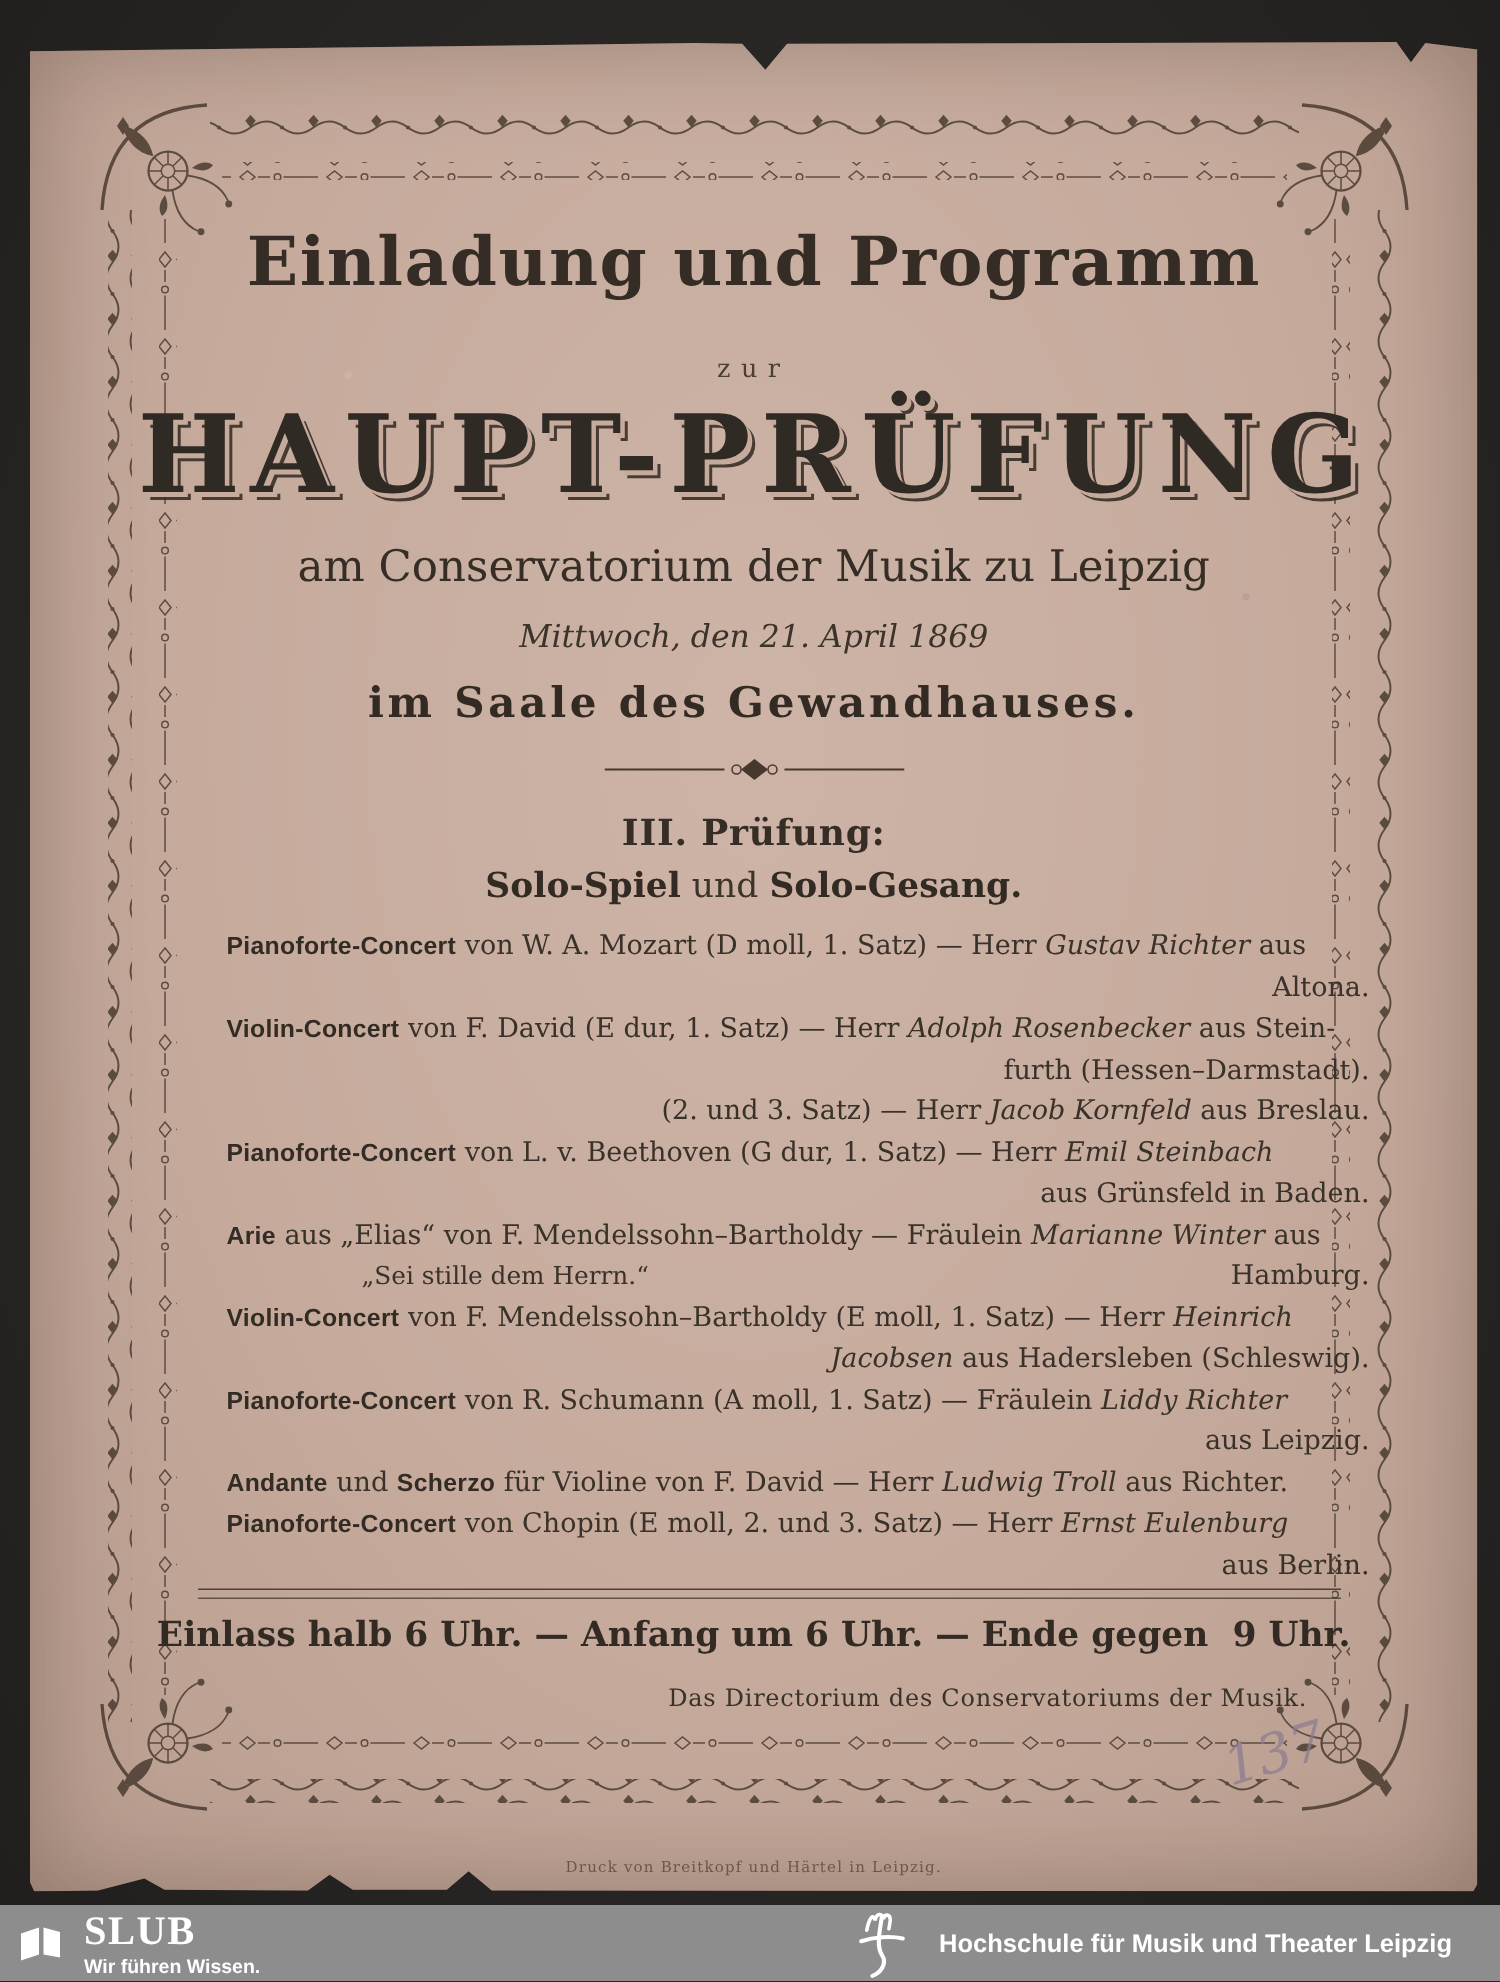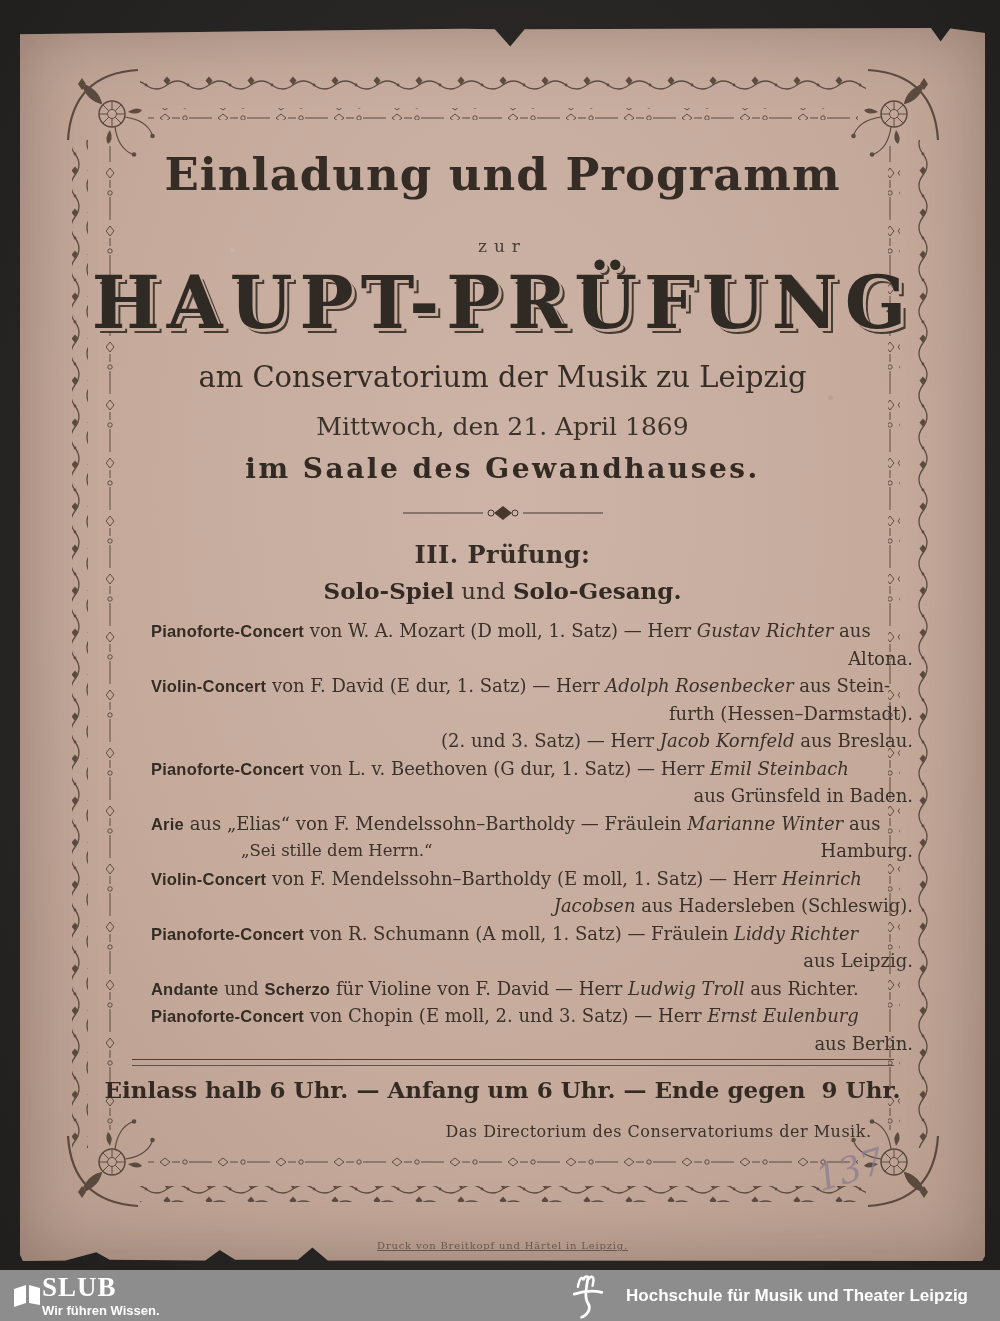--- a/index.html
+++ b/index.html
@@ -22,45 +22,45 @@
       9.3% 99.9%,7.9% 99.3%,4.7% 99.95%,.3% 100%,0% 99.5%);}
   .vignette{position:absolute;inset:0;box-shadow:inset 0 0 70px rgba(80,58,44,.38);pointer-events:none;}
   .frame{position:absolute;left:0;top:0;}
   .abs{position:absolute;left:0;width:100%;text-align:center;}
   .t-einladung{top:120px;font-size:45px;font-weight:700;letter-spacing:1px;color:#352d25;
     font-family:"DejaVu Serif",serif;}
   .t-zur{top:208px;font-size:17px;letter-spacing:7px;color:var(--ink-soft);}
   .t-main{top:232px;margin:0;font-size:72px;font-weight:700;letter-spacing:7px;color:#2f2a24;
     text-shadow:3px 3px 0 var(--paper), 5px 5px 0 rgba(47,40,32,.85);}
   .t-conserv{top:332px;font-size:29px;color:#362e26;}
-  .t-date{top:384px;font-size:25px;color:#3c342b;}
+  .t-date{top:384px;font-size:21px;color:#3c342b;font-style:italic;}
   .t-venue{top:424px;font-size:28px;font-weight:700;letter-spacing:2.5px;color:#332b23;}
   .divider{position:absolute;left:50%;top:476px;transform:translateX(-50%);}
   .t-sec{top:512px;font-size:24px;font-weight:700;letter-spacing:.5px;color:#362e26;}
   .t-subsec{top:549px;font-size:23px;color:#3c342b;}
   .t-subsec .b{font-weight:700;color:#332b23;}
   .program{position:absolute;left:112px;top:589px;width:762px;font-size:18px;color:var(--ink);margin-left:19px;}
   .pline{height:27.5px;line-height:27.5px;white-space:nowrap;}
   .pline.right{text-align:right;}
   .pline.split{display:flex;justify-content:space-between;padding-left:90px;}
   .pline.split .subquote{font-size:16.5px;}
   .seg-b{font-family:"Liberation Sans",sans-serif;font-weight:700;font-size:16.5px;letter-spacing:.2px;color:#332c25;}
   .seg-i{font-style:italic;}
   .rule{position:absolute;left:112px;top:1031px;width:762px;height:5px;
     border-top:1.5px solid rgba(56,46,37,.85);border-bottom:1px solid rgba(56,46,37,.7);}
   .t-times{top:1048px;font-size:23px;font-weight:700;color:#332b23;white-space:pre-wrap;}
   .t-sig{top:1094px;font-size:16px;font-weight:400;letter-spacing:.5px;color:#3a322a;
     padding-left:232px;box-sizing:border-box;margin-left:40px;}
-  .t-print{top:1212px;font-size:10px;letter-spacing:.8px;color:#63544a;opacity:.9;text-decoration:underline;}
+  .t-print{top:1212px;font-size:10px;letter-spacing:.8px;color:#63544a;opacity:.9;}
   .t-hand{position:absolute;left:795px;top:1118px;width:90px;font-size:36px;font-style:italic;
     color:var(--pencil);opacity:.75;transform:rotate(-17deg);font-family:"DejaVu Serif",serif;}
   
   .viewerbar{position:absolute;left:0;right:0;bottom:0;height:51px;background:var(--footer-bar);
     display:flex;align-items:center;font-family:"Liberation Sans",sans-serif;color:var(--footer-text);}
-  .slub{display:flex;align-items:center;gap:1px;margin-left:13px;}
+  .slub{display:flex;align-items:center;gap:15px;margin-left:13px;}
   .slub-text{display:flex;flex-direction:column;line-height:1;}
   .slub-name{font-family:"Liberation Serif",serif;font-weight:700;font-size:27px;letter-spacing:1px;}
   .slub-tag{font-size:13px;font-weight:700;margin-top:3px;}
   .partner{display:flex;align-items:center;gap:20px;margin-left:auto;margin-right:32px;}
   .partner-name{font-size:17px;font-weight:700;}
 </style>
 </head>
 <body>
 
 <div class="stage">

